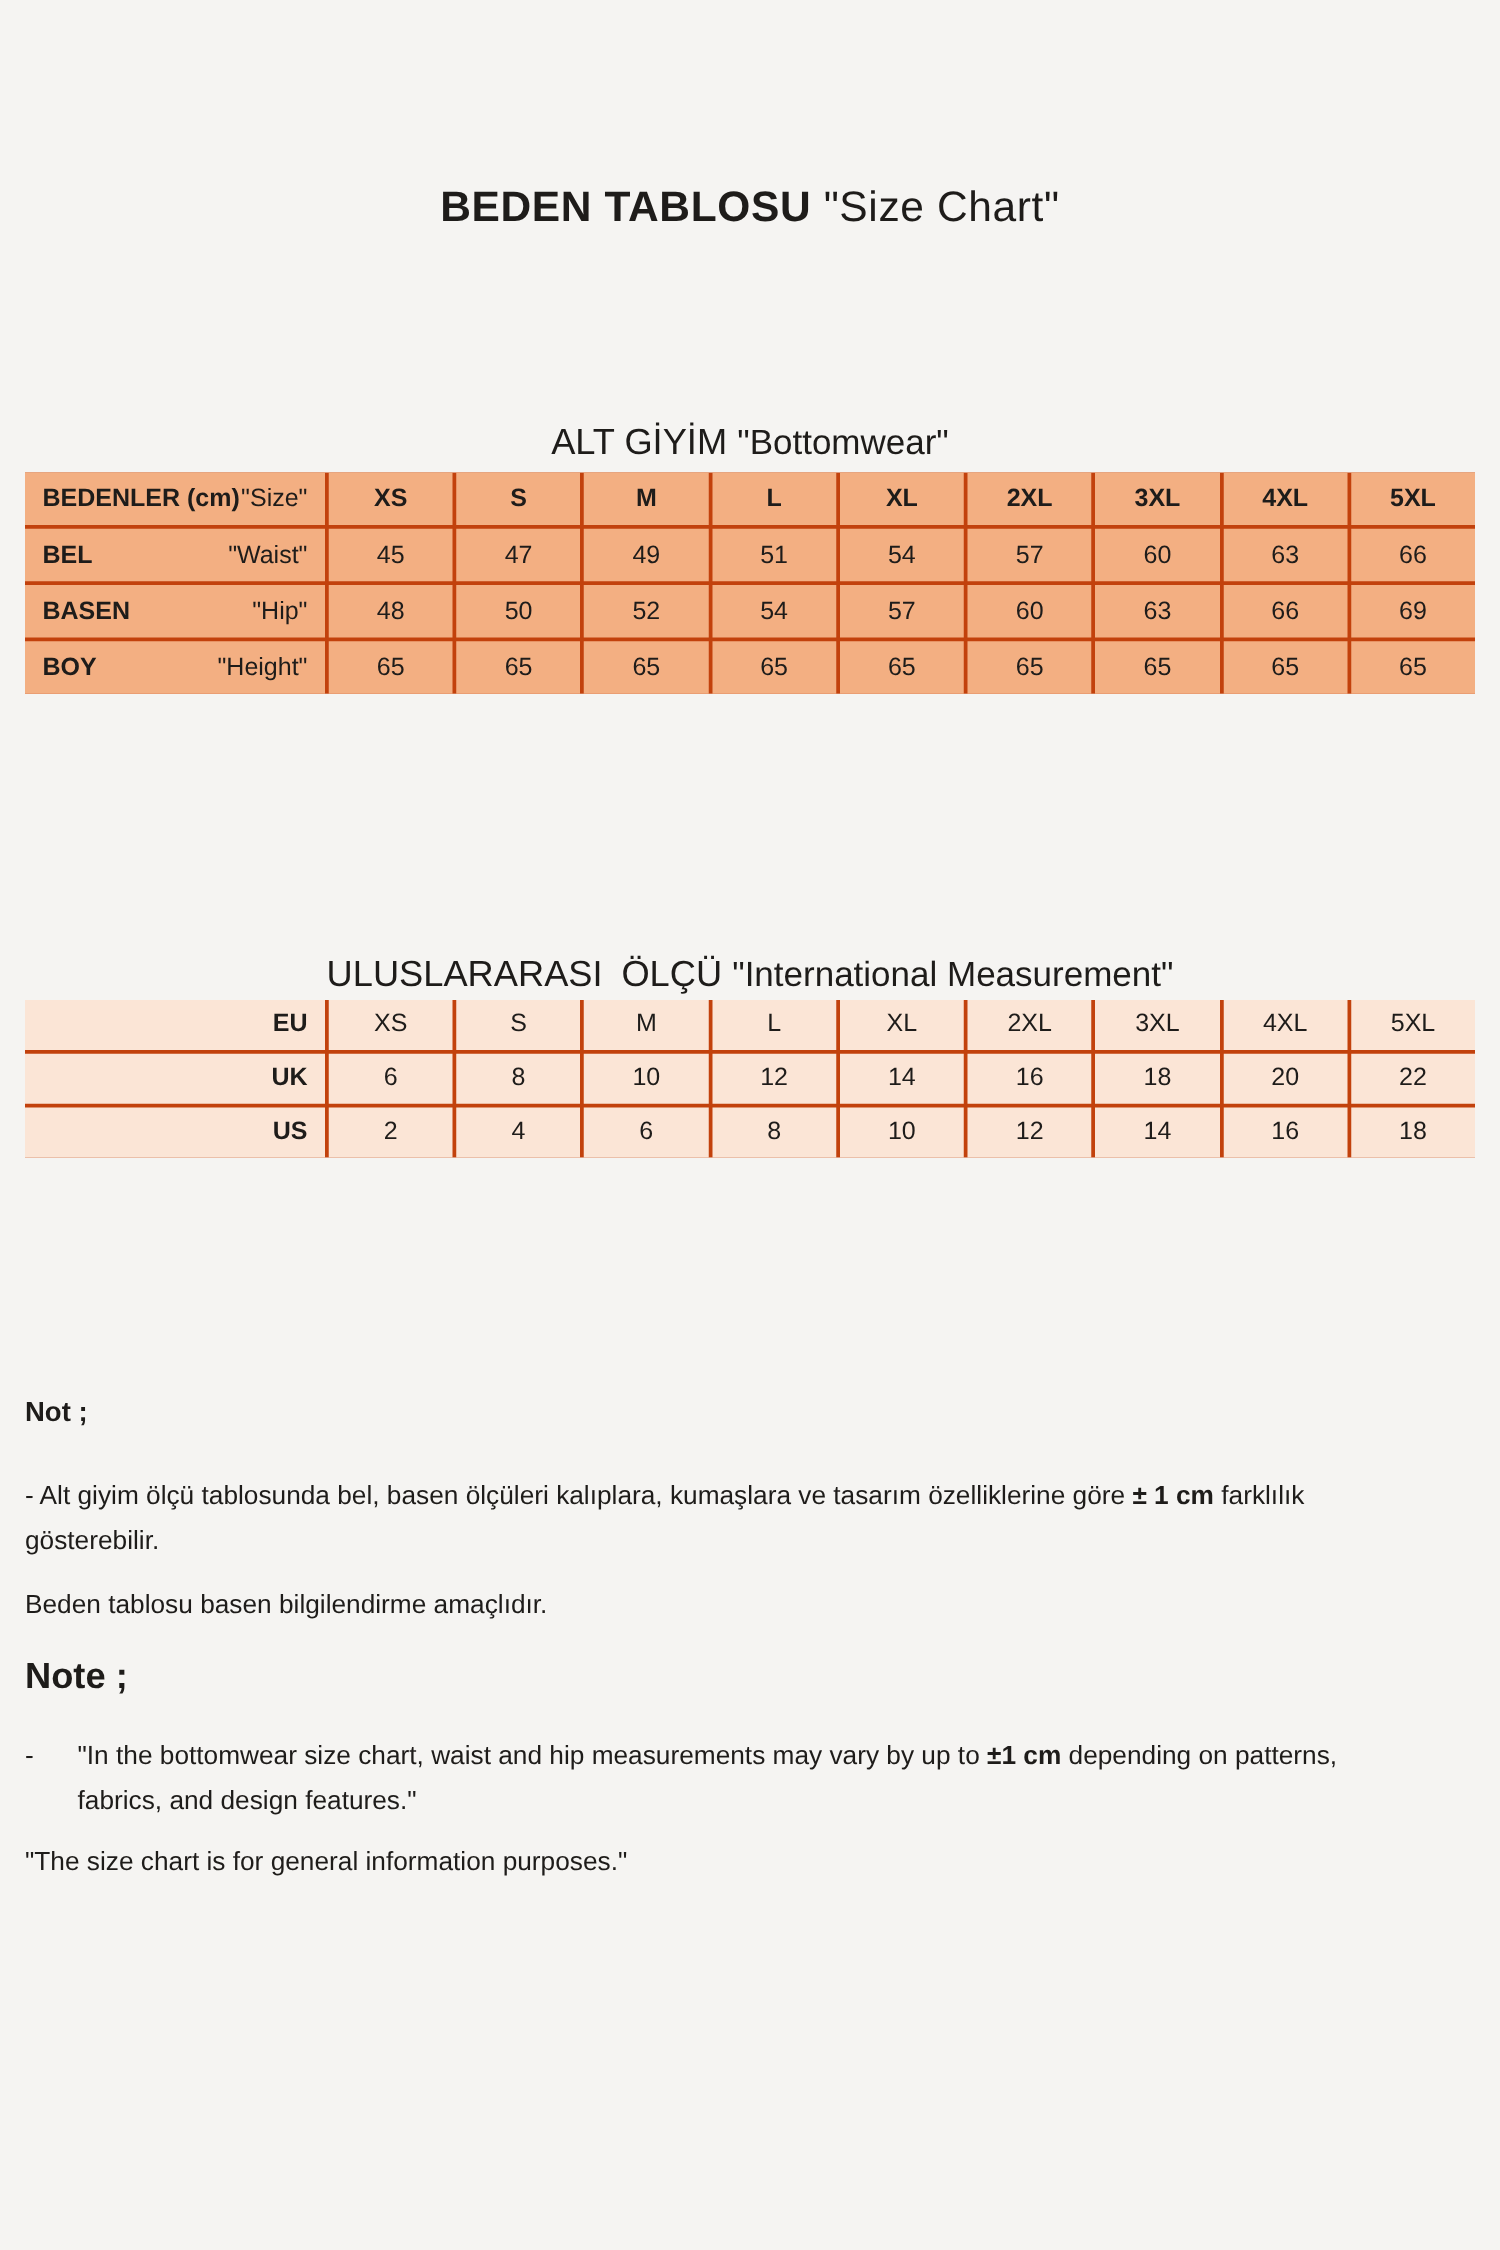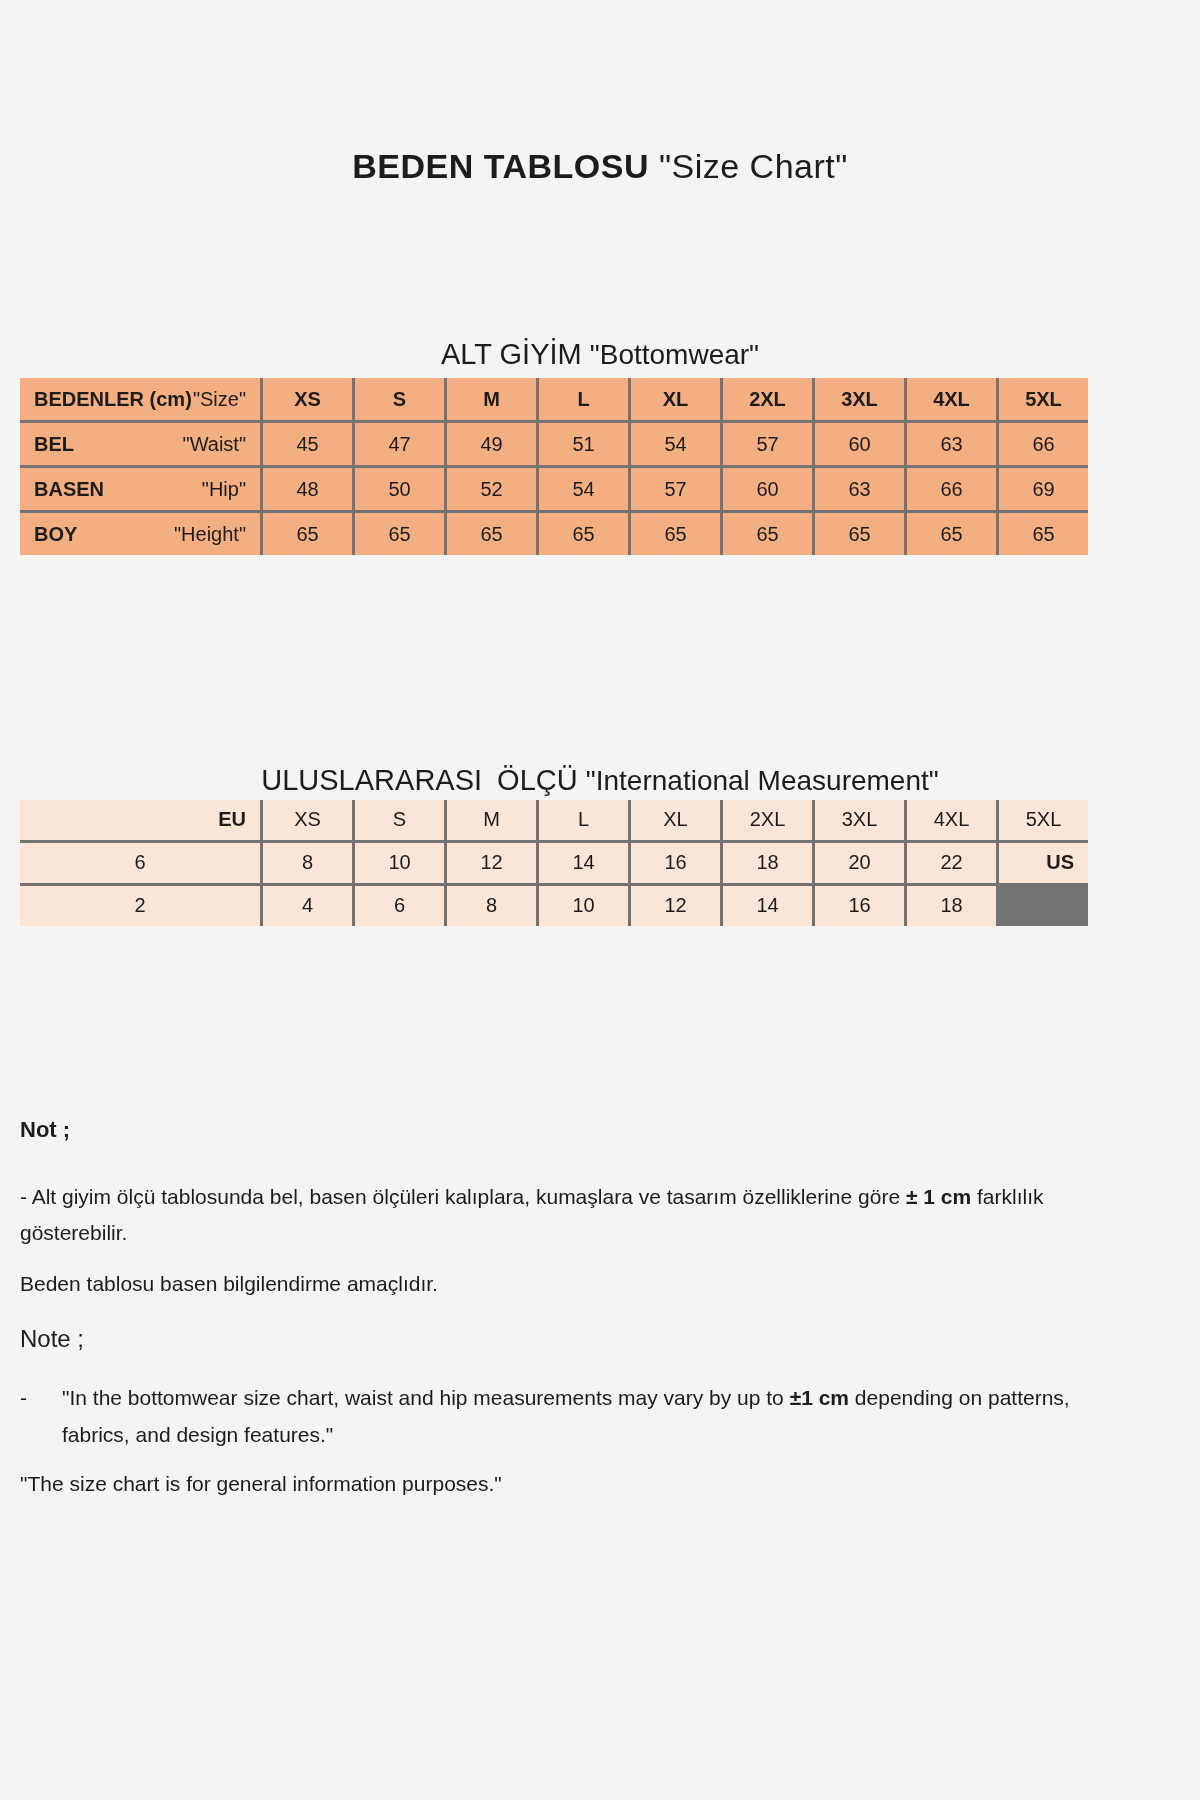--- a/index.html
+++ b/index.html
@@ -23,43 +23,43 @@
   .sec-heading .q { font-weight:400; font-size:28px; }
   .sec1-heading { margin-top:152px; }
   .sec2-heading { margin-top:208px; }
   .ws { word-spacing:7px; }
 
   
   .size-table {
     display:grid;
     grid-template-columns:240px repeat(9, 1fr);
     gap:3px;
-    background:#737373;
-    width:1068px;
+    background:#c2410c;
+    width:1160px;
   }
   .t1 { margin-top:6px; }
   .t2 { margin-top:2px; }
   .cell {
     display:flex; align-items:center; justify-content:center;
     font-size:20px;
     white-space:nowrap;
   }
   .t1 .cell { background:#F3AF82; height:42px; }
   .t2 .cell { background:#FBE5D6; height:40px; }
   .cell.label { justify-content:space-between; padding:0 14px; box-sizing:border-box; }
   .t2 .cell.label { justify-content:flex-end; padding-left:30px; }
   .lab-tr { font-weight:700; }
   .lab-en { font-weight:400; }
   .cell.hdr { font-weight:700; }
   .cell.val.hdr { font-weight:700; }
 
   
   .notes { font-size:21px; line-height:1.75; }
   .note-head { margin-top:190px; font-size:22px; font-weight:700; line-height:1.3; }
-  .note-head2 { margin-top:20px; font-size:24px; font-weight:400; line-height:1.3; }
+  .note-head2 { margin-top:20px; font-size:29px; font-weight:700; line-height:1.3; }
   .tr-note { margin-top:34px; max-width:1085px; }
   .tr-general { margin-top:14px; }
   .en-note { margin-top:26px; display:flex; }
   .en-note .dash { width:42px; flex:0 0 42px; }
   .en-note .body { max-width:1010px; }
   .en-general { margin-top:12px; }
   .bold { font-weight:700;margin-top:36px; }
 </style>
 </head>
 <body>
@@ -142,20 +142,23 @@
       </div>
       <div class="cell val">XS</div>
       <div class="cell val">S</div>
       <div class="cell val">M</div>
       <div class="cell val">L</div>
       <div class="cell val">XL</div>
       <div class="cell val">2XL</div>
       <div class="cell val">3XL</div>
       <div class="cell val">4XL</div>
       <div class="cell val">5XL</div>
+      <div class="cell label">
+        <span class="lab-tr">UK</span>
+      </div>
       <div class="cell val">6</div>
       <div class="cell val">8</div>
       <div class="cell val">10</div>
       <div class="cell val">12</div>
       <div class="cell val">14</div>
       <div class="cell val">16</div>
       <div class="cell val">18</div>
       <div class="cell val">20</div>
       <div class="cell val">22</div>
       <div class="cell label">

